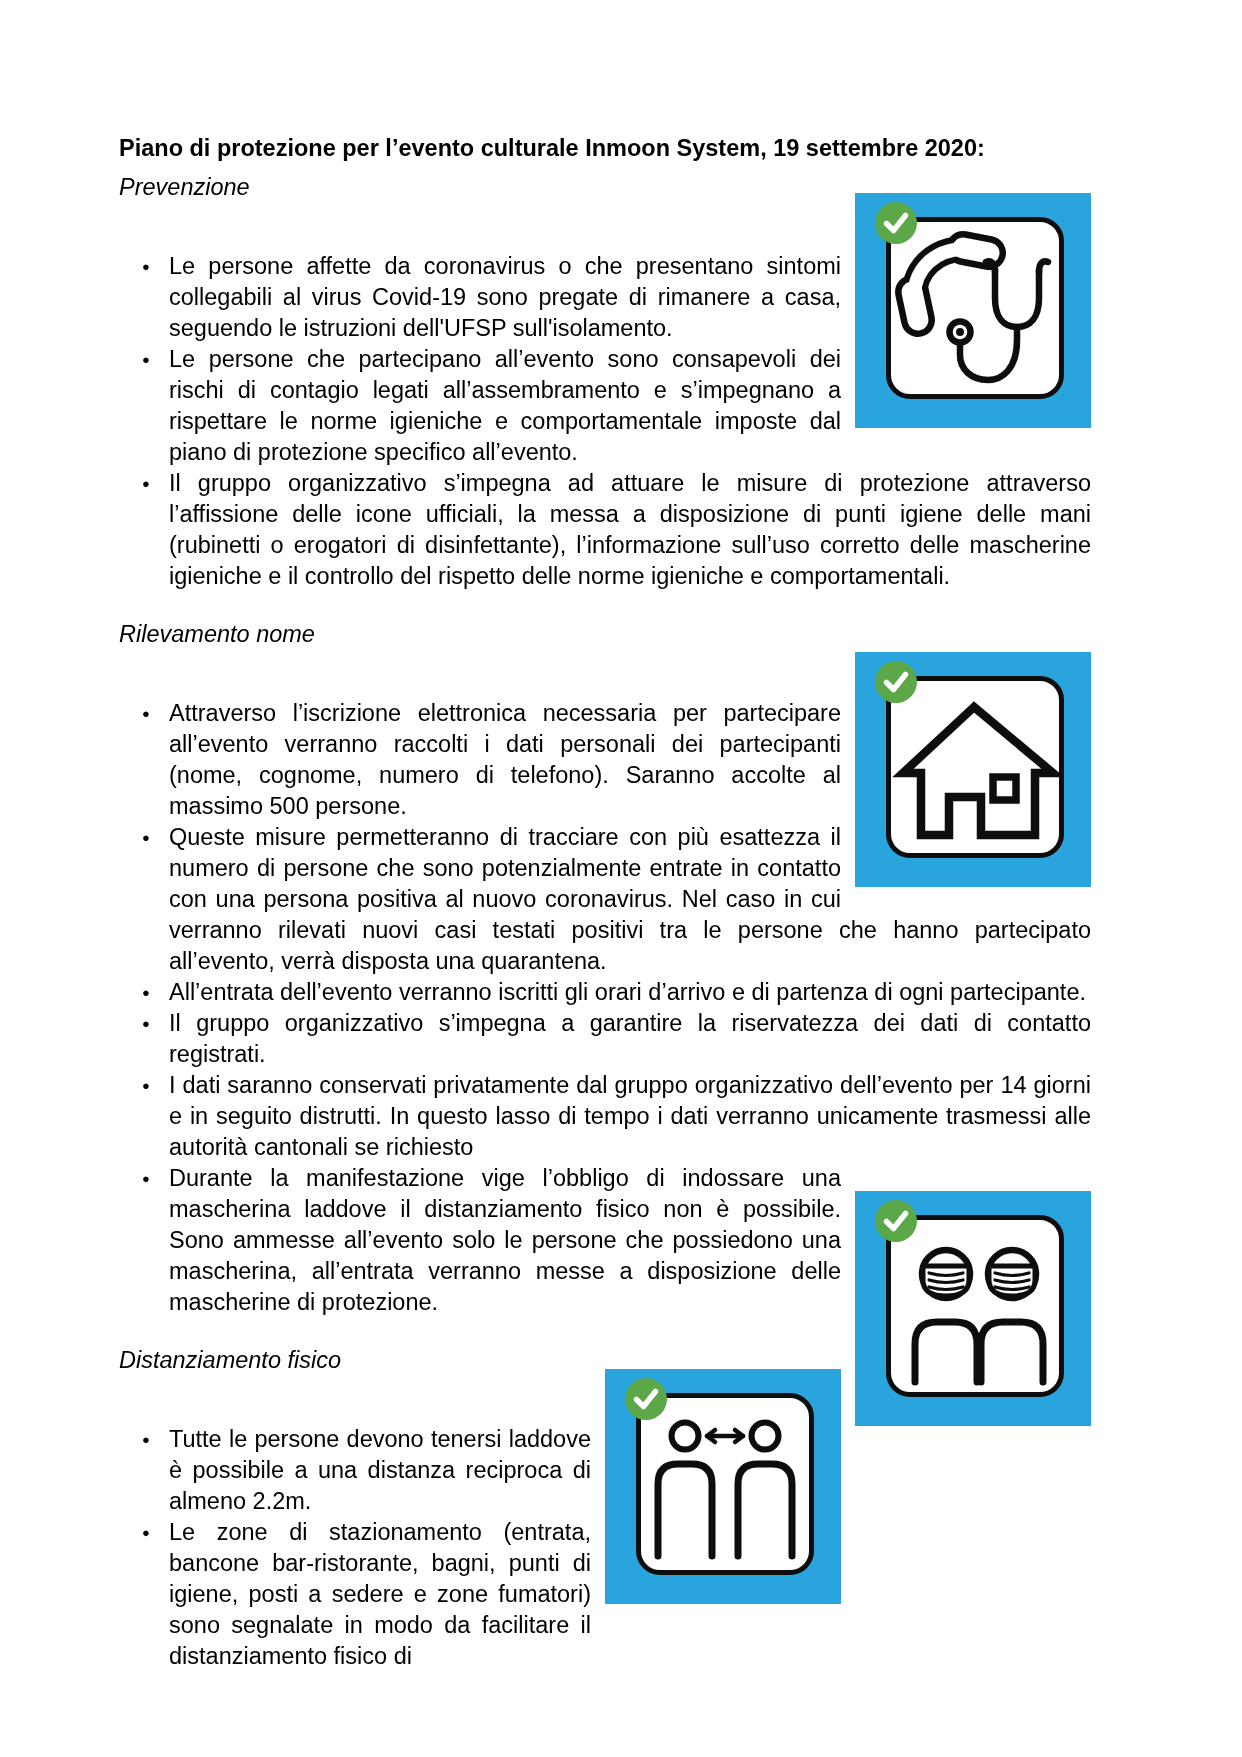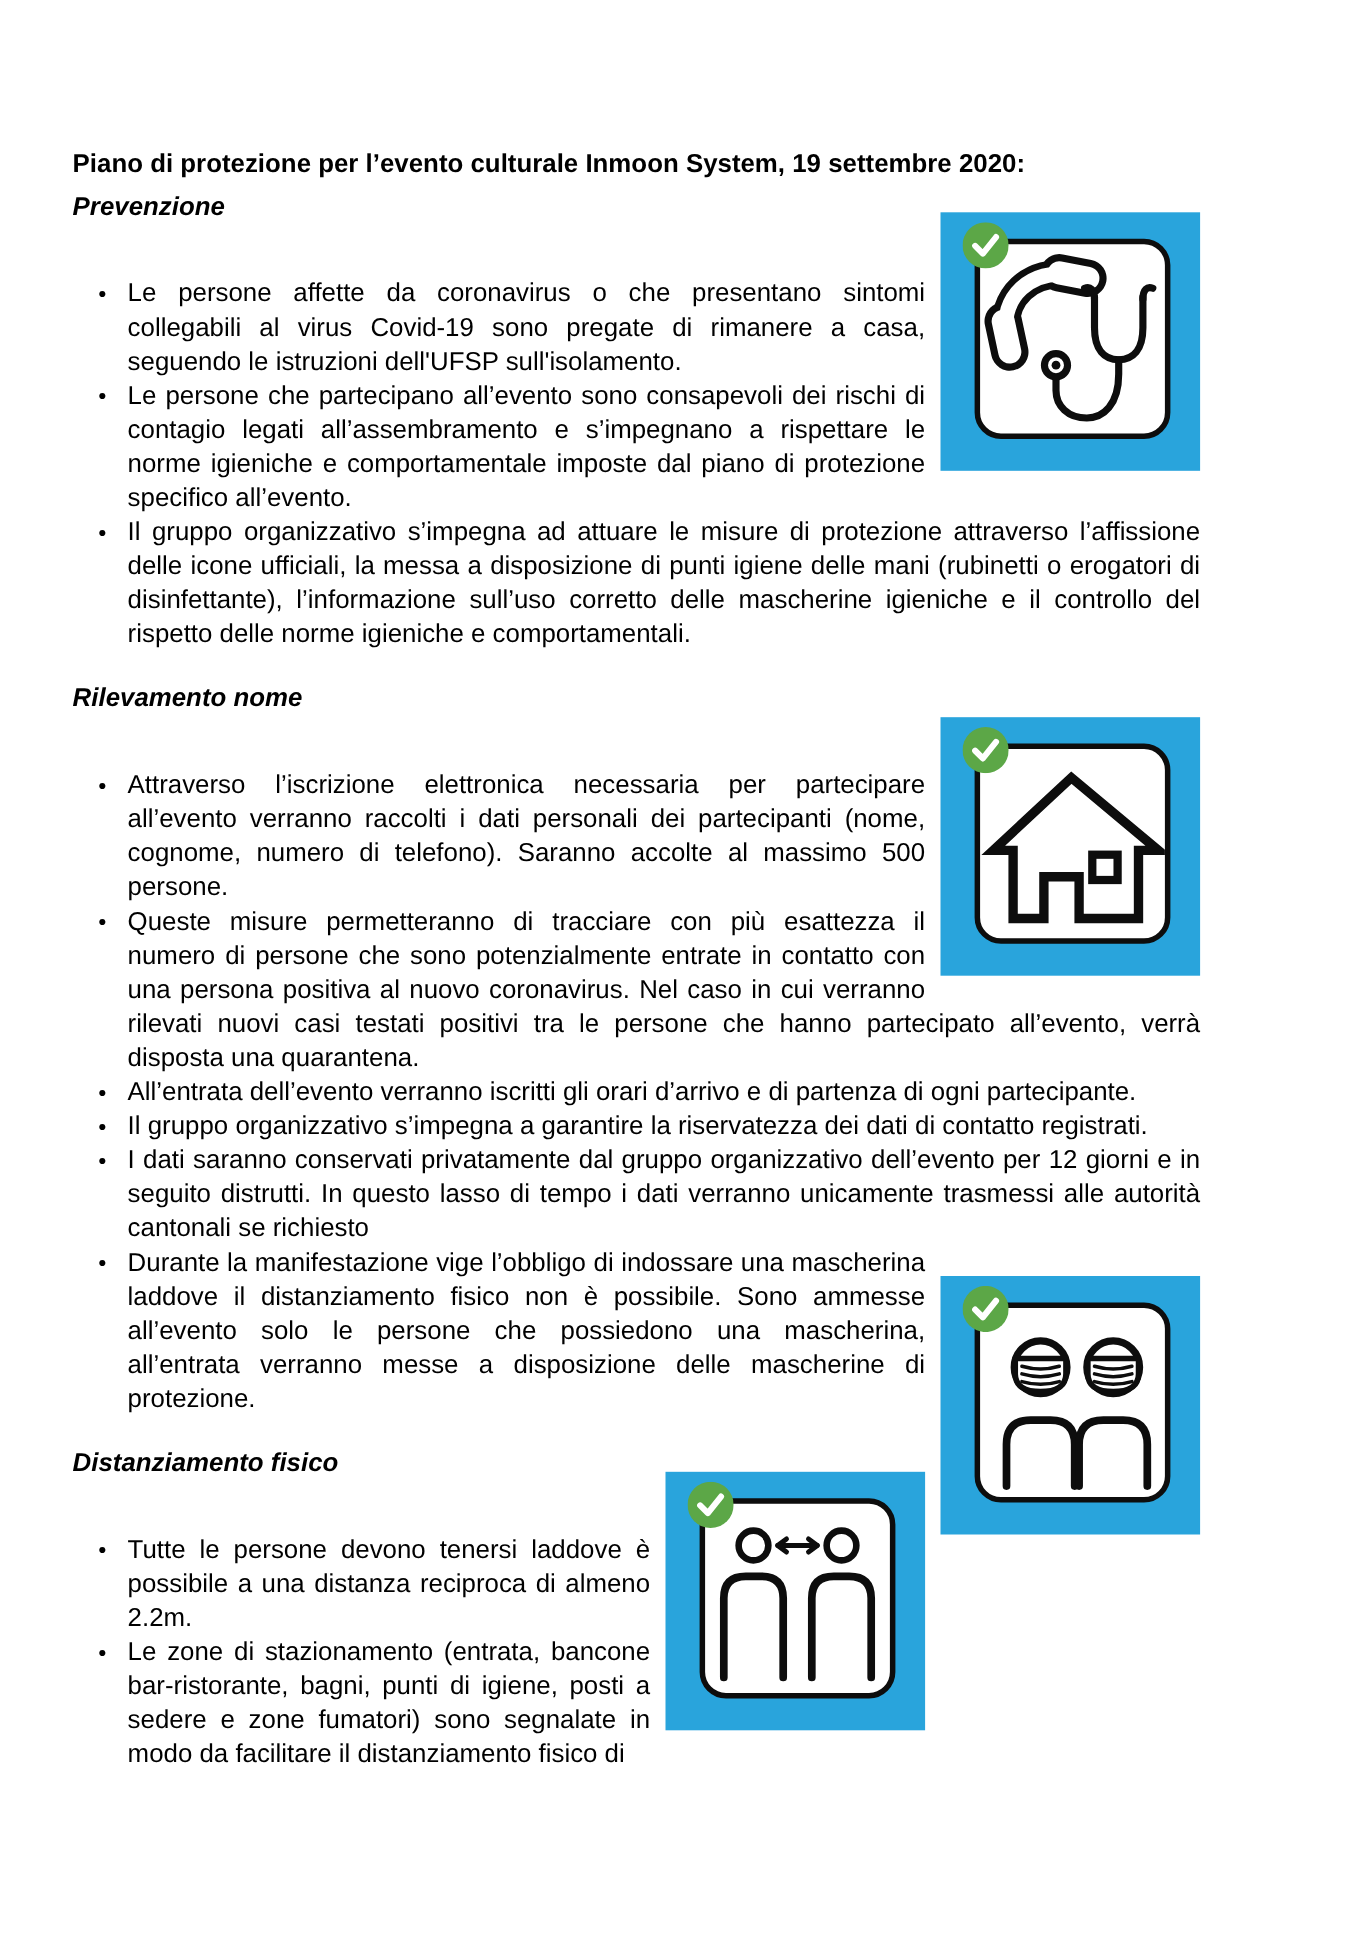--- a/index.html
+++ b/index.html
@@ -4,27 +4,27 @@
 <style>
   html,body{margin:0;padding:0;}
   body{
     width:1242px;height:1757px;background:#ffffff;color:#000;
     font-family:"Liberation Sans","DejaVu Sans",sans-serif;
     font-size:23.5px;line-height:31px;
     -webkit-font-smoothing:antialiased;
   }
   .page{
     box-sizing:border-box;width:1242px;height:1757px;
-    padding:132px 151px 0 66px;overflow:hidden;
+    padding:132px 151px 0 119px;overflow:hidden;
   }
   .doc-title{
     margin:0 0 6px 0;font-weight:bold;font-size:23.5px;line-height:33px;
   }
   .section-heading{
-    margin:26px 0 47px 0;font-style:italic;font-weight:700;
+    margin:26px 0 47px 0;font-style:italic;font-weight:400;
     font-size:23.5px;line-height:33px;
   }
   .section.s1 .section-heading{margin-top:3px;}
   .bullets{margin:0;padding:0;list-style:none;}
   .bullets li{
     position:relative;padding-left:50px;text-align:justify;text-justify:inter-word;
   }
   .bullets li::before{
     content:"\25CF";position:absolute;left:23px;top:0;
     font-size:13px;line-height:31px;color:#000;
@@ -108,21 +108,21 @@
           <rect class="glyph" stroke-width="7.5" x="102" y="96" width="23" height="23"></rect>
         </svg>
       </span>
     </div>
     <h2 class="section-heading">Rilevamento nome</h2>
     <ul class="bullets">
       <li>Attraverso l’iscrizione elettronica necessaria per partecipare all’evento verranno raccolti i dati personali dei partecipanti (nome, cognome, numero di telefono). Saranno accolte al massimo 500 persone.</li>
       <li>Queste misure permetteranno di tracciare con più esattezza il numero di persone che sono potenzialmente entrate in contatto con una persona positiva al nuovo coronavirus. Nel caso in cui verranno rilevati nuovi casi testati positivi tra le persone che hanno partecipato all’evento, verrà disposta una quarantena.</li>
       <li>All’entrata dell’evento verranno iscritti gli orari d’arrivo e di partenza di ogni partecipante.</li>
       <li>Il gruppo organizzativo s’impegna a garantire la riservatezza dei dati di contatto registrati.</li>
-      <li>I dati saranno conservati privatamente dal gruppo organizzativo dell’evento per 12 giorni e in seguito distrutti. In questo lasso di tempo i dati verranno unicamente trasmessi alle autorità cantonali se richiesto</li>
+      <li>I dati saranno conservati privatamente dal gruppo organizzativo dell’evento per 14 giorni e in seguito distrutti. In questo lasso di tempo i dati verranno unicamente trasmessi alle autorità cantonali se richiesto</li>
     </ul>
   </div>
 
   <div class="section s3">
     <div class="icon-box">
       <span class="icon-check">
         <svg viewBox="0 0 42 42">
           <circle cx="21" cy="21" r="21" fill="var(--check-green,#5CA747)"></circle>
           <path d="M11.5 21.5 L18.5 28.5 L30.5 13.5" fill="none" stroke="#fff" stroke-width="5.5" stroke-linecap="round" stroke-linejoin="round"></path>
         </svg>

